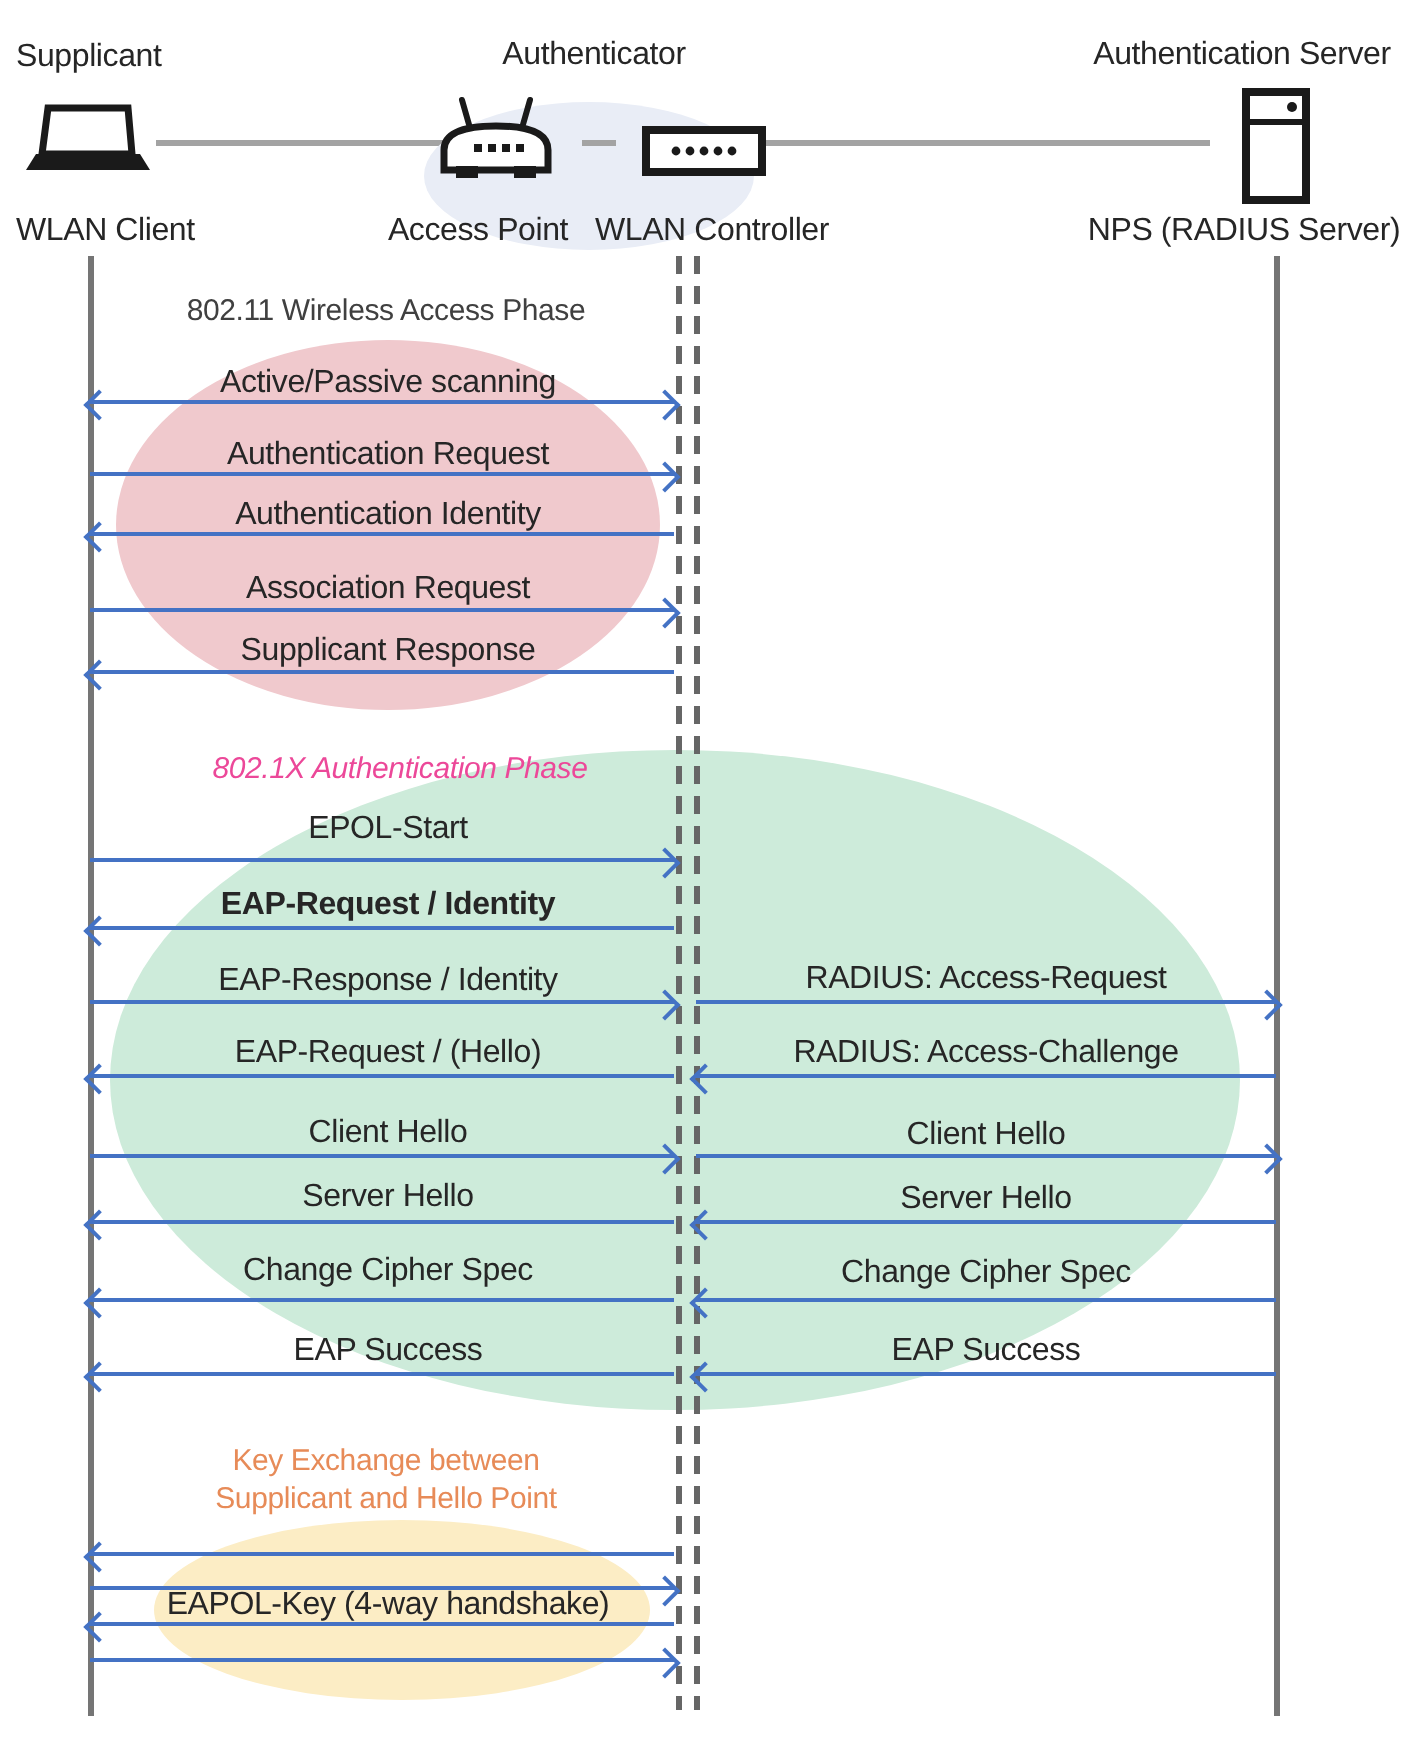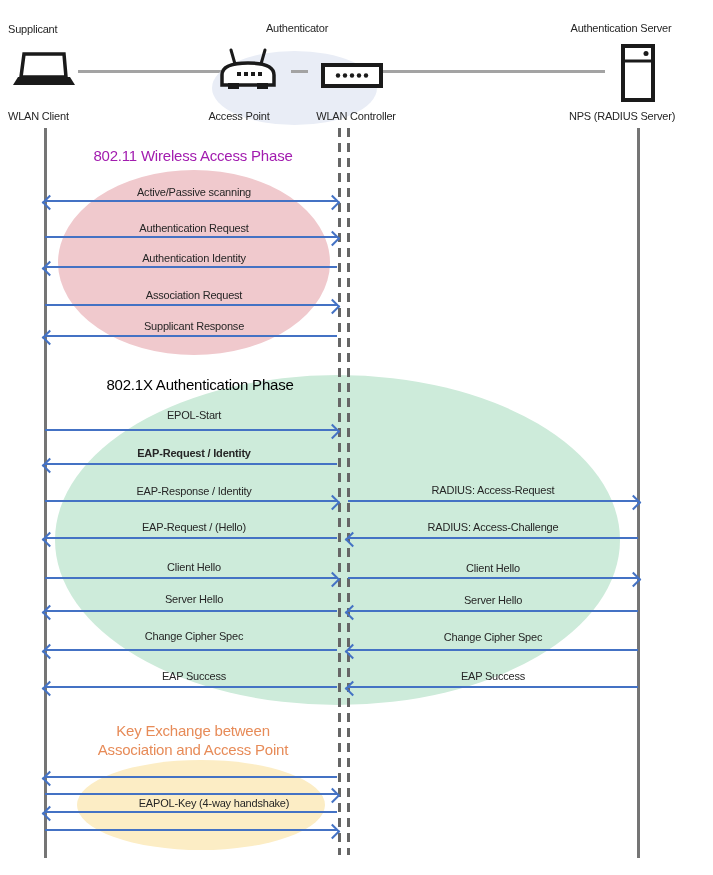--- a/index.html
+++ b/index.html
@@ -1,18 +1,18 @@
 <!DOCTYPE html>
 <html><head>
 <meta charset="utf-8">
 <style>
   html,body{margin:0;padding:0;background:#fff;}
   #diagram{position:relative;width:713px;height:875px;background:#fff;overflow:hidden;
            font-family:"Liberation Sans",sans-serif;}
-  .txt{position:absolute;font-size:11px;line-height:18px;color:#262626;letter-spacing:-0.2px;white-space:nowrap;}
+  .txt{position:absolute;font-size:16px;line-height:18px;color:#262626;letter-spacing:-0.2px;white-space:nowrap;}
   .ctr{text-align:center;}
   .ell{position:absolute;border-radius:50%;}
   .life{position:absolute;top:128px;width:3px;height:730px;background:#757575;}
   .dash{position:absolute;top:128px;width:3px;height:727px;
         background:repeating-linear-gradient(#666 0 9px,transparent 9px 15px);}
   .arr{position:absolute;height:0;border-top:2px solid #4472C4;}
   .spanL{left:45px;width:292px;}
   .spanR{left:348px;width:290px;}
   .lblL{left:48px;width:292px;}
   .lblR{left:348px;width:290px;}
@@ -76,24 +76,24 @@
 
   <div class="ell" style="left:58px;top:170px;width:272px;height:185px;background:#F0C9CD;"></div>
   <div class="ell" style="left:55px;top:375px;width:565px;height:330px;background:#CDEBDA;"></div>
   <div class="ell" style="left:77px;top:760px;width:248px;height:90px;background:#FCEDC5;"></div>
 
   <div class="life" style="left:44px;"></div>
   <div class="dash" style="left:338px;"></div>
   <div class="dash" style="left:347px;"></div>
   <div class="life" style="left:637px;"></div>
 
-  <div class="ptitle" style="left:43px;top:146px;width:300px;color:#a21caf;">802.11 Wireless Access Phase</div>
-  <div class="ptitle" style="left:50px;top:375px;width:300px;color:#000000;">802.1X Authentication Phase</div>
+  <div class="ptitle" style="left:43px;top:146px;width:300px;color:#404040;">802.11 Wireless Access Phase</div>
+  <div class="ptitle" style="left:50px;top:375px;width:300px;color:#ec4899;font-style:italic;">802.1X Authentication Phase</div>
   <div class="ptitle" style="left:43px;top:721px;width:300px;color:#E78B58;">Key Exchange between</div>
-  <div class="ptitle" style="left:43px;top:740px;width:300px;color:#E78B58;">Association and Access Point</div>
+  <div class="ptitle" style="left:43px;top:740px;width:300px;color:#E78B58;">Supplicant and Hello Point</div>
 
   <div class="txt ctr lblL" style="top:183px;">Active/Passive scanning</div>
   <div class="arr spanL hl hr" style="top:200px;"></div>
 
   <div class="txt ctr lblL" style="top:219px;">Authentication Request</div>
   <div class="arr spanL hr" style="top:236px;"></div>
 
   <div class="txt ctr lblL" style="top:249px;">Authentication Identity</div>
   <div class="arr spanL hl" style="top:266px;"></div>
 
@@ -140,17 +140,17 @@
   <div class="arr spanR hl" style="top:610px;"></div>
 
   <div class="txt ctr lblR" style="top:628px;">Change Cipher Spec</div>
   <div class="arr spanR hl" style="top:649px;"></div>
 
   <div class="txt ctr lblR" style="top:667px;">EAP Success</div>
   <div class="arr spanR hl" style="top:686px;"></div>
 
   <div class="arr spanL hl" style="top:776px;"></div>
   <div class="arr spanL hr" style="top:793px;"></div>
-  <div class="txt ctr lblL" style="top:794px;margin-left:20px;">EAPOL-Key (4-way handshake)</div>
+  <div class="txt ctr lblL" style="top:794px;">EAPOL-Key (4-way handshake)</div>
   <div class="arr spanL hl" style="top:811px;"></div>
   <div class="arr spanL hr" style="top:829px;"></div>
 
 </div>
 
 </body></html>

